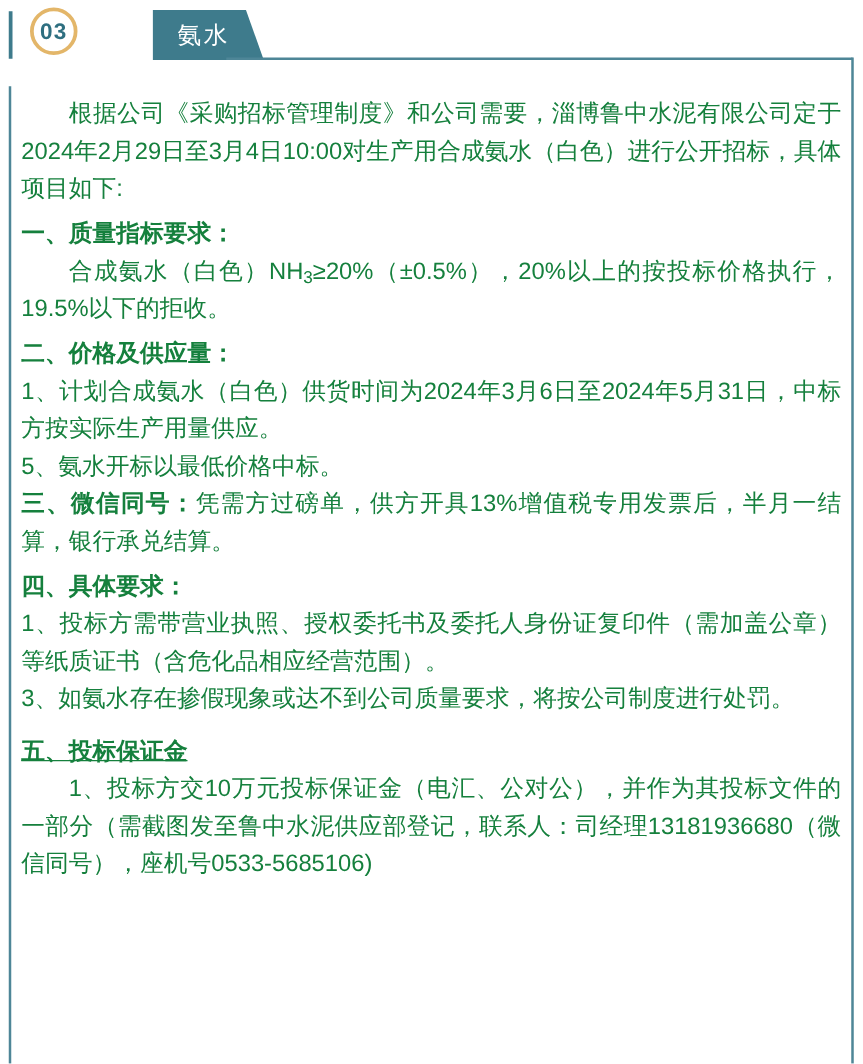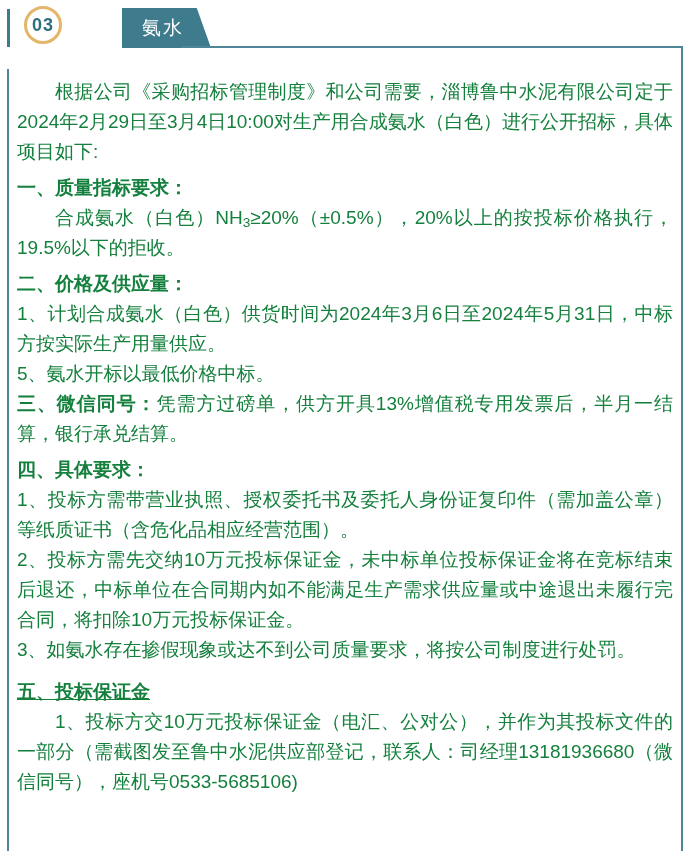--- a/index.html
+++ b/index.html
@@ -121,20 +121,19 @@
   <div class="content">
       <p class="indent"><span>根据公司《采购招标管理制度》和公司需要，淄博鲁中水泥有限公司定于2024年2月29日至3月4日10:00对生产用合成氨水（白色）进行公开招标，具体项目如下:</span></p>
       <p class="heading"><b>一、质量指标要求：</b></p>
       <p class="indent"><span>合成氨水（白色）NH</span><sub>3</sub><span>≥20%（±0.5%），20%以上的按投标价格执行，19.5%以下的拒收。</span></p>
       <p class="heading"><b>二、价格及供应量：</b></p>
       <p class=""><span>1、计划合成氨水（白色）供货时间为2024年3月6日至2024年5月31日，中标方按实际生产用量供应。</span></p>
       <p class=""><span>5、氨水开标以最低价格中标。</span></p>
       <p class=""><b>三、微信同号：</b><span>凭需方过磅单，供方开具13%增值税专用发票后，半月一结算，银行承兑结算。</span></p>
       <p class="heading"><b>四、具体要求：</b></p>
       <p class=""><span>1、投标方需带营业执照、授权委托书及委托人身份证复印件（需加盖公章）等纸质证书（含危化品相应经营范围）。</span></p>
-      <p class=""><span>2、投标方需先交纳10万元投标保证金，未中标单位投标保证金将在竞标结束后退还，中标单位在合同期内如不能满足生产需求供应量或中途退出未履行完合同，将扣除10万元投标保证金。</span></p>
       <p class=""><span>3、如氨水存在掺假现象或达不到公司质量要求，将按公司制度进行处罚。</span></p>
       <p class="heading space-before"><b>五、投标保证金</b></p>
       <p class="indent"><span>1、投标方交10万元投标保证金（电汇、公对公），并作为其投标文件的一部分（需截图发至鲁中水泥供应部登记，联系人：司经理13181936680（微信同号），座机号0533-5685106)</span></p>
       <p class="indent"></p>
     </div>
 
 </div>
 
 </body></html>

